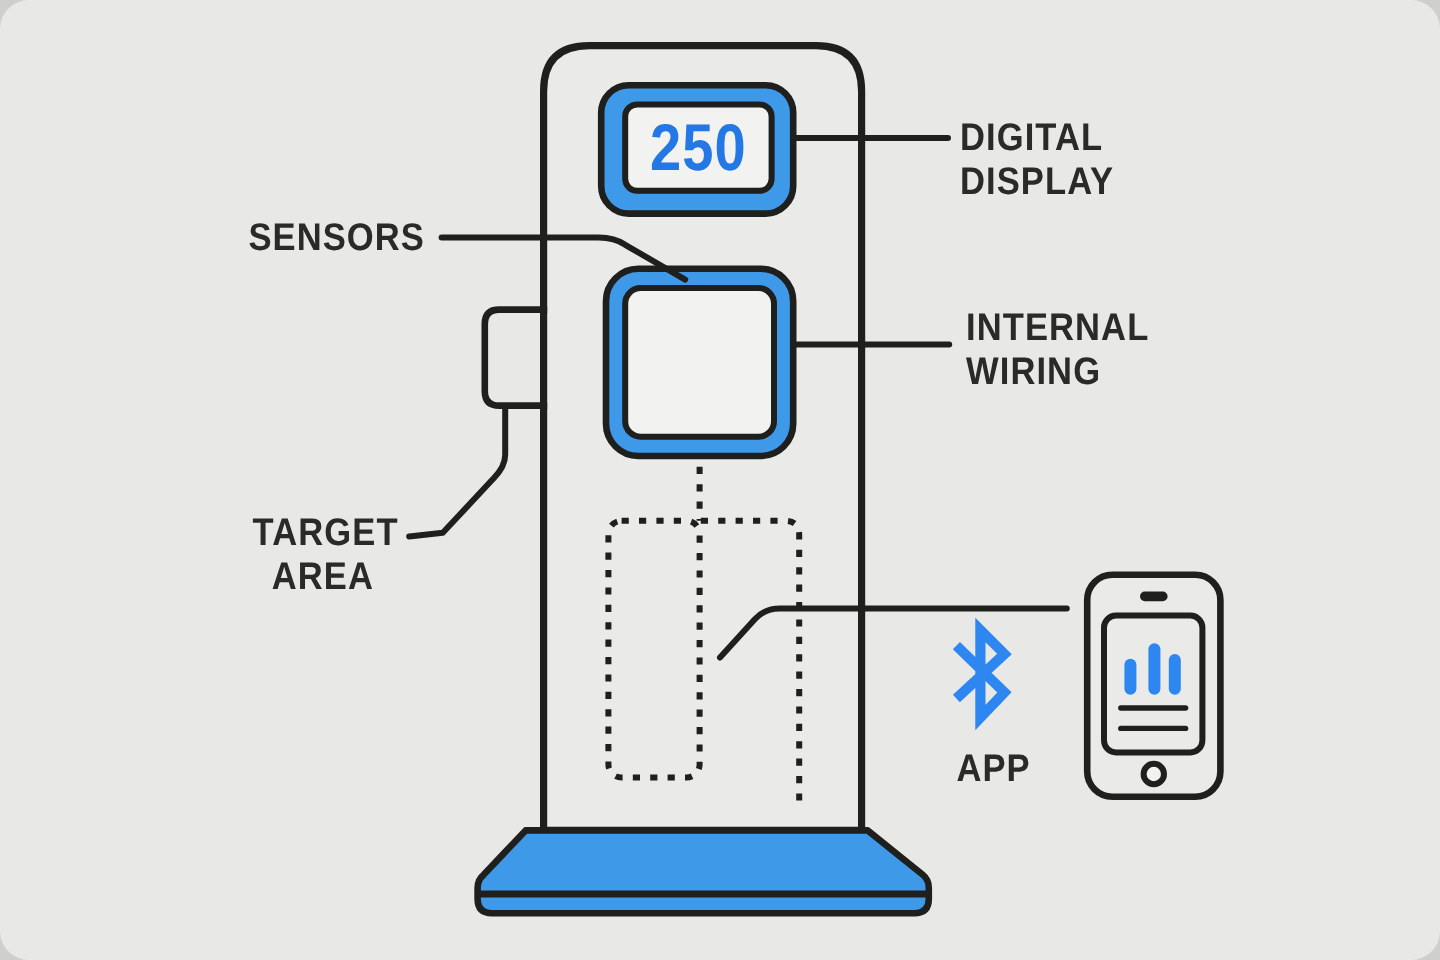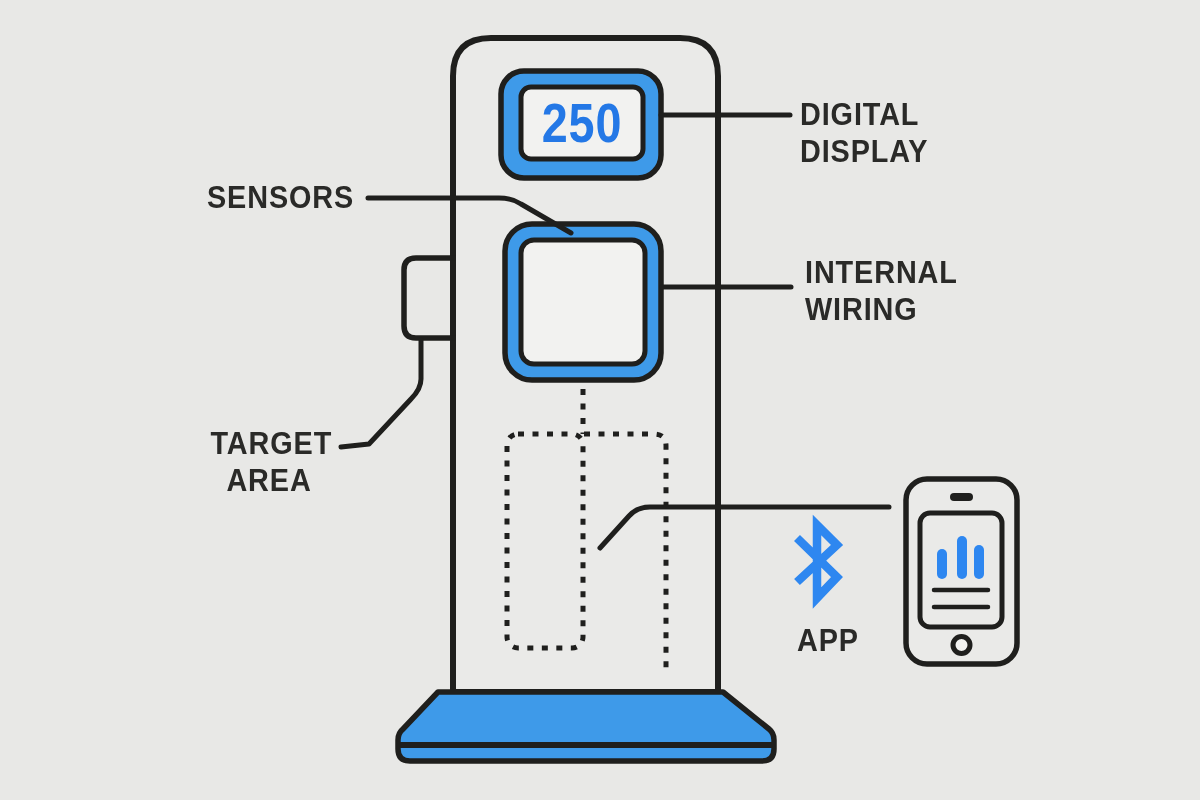--- a/index.html
+++ b/index.html
@@ -2,20 +2,21 @@
 <html><head>
 <meta charset="utf-8">
 <style>
   html,body{margin:0;padding:0;background:#cfcfcd;}
   .stage{
     position:relative;
     width:1200px;height:800px;
     background:#e8e8e6;
     overflow:hidden;
     font-family:"Liberation Sans", sans-serif;
+    border-radius:24px;
   }
   .stage svg{position:absolute;left:0;top:0;}
   .label{
     position:absolute;
     font-weight:700;
     font-size:32px;
     line-height:37px;
     letter-spacing:1px;
     color:#2a2a28;
     white-space:pre-line;

